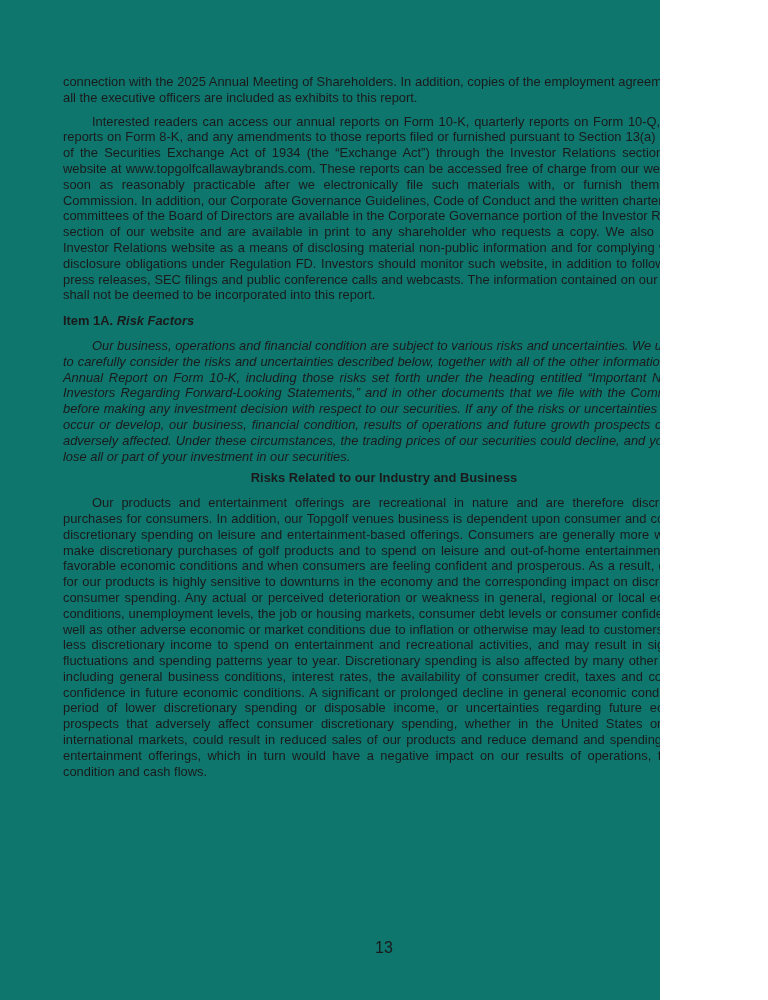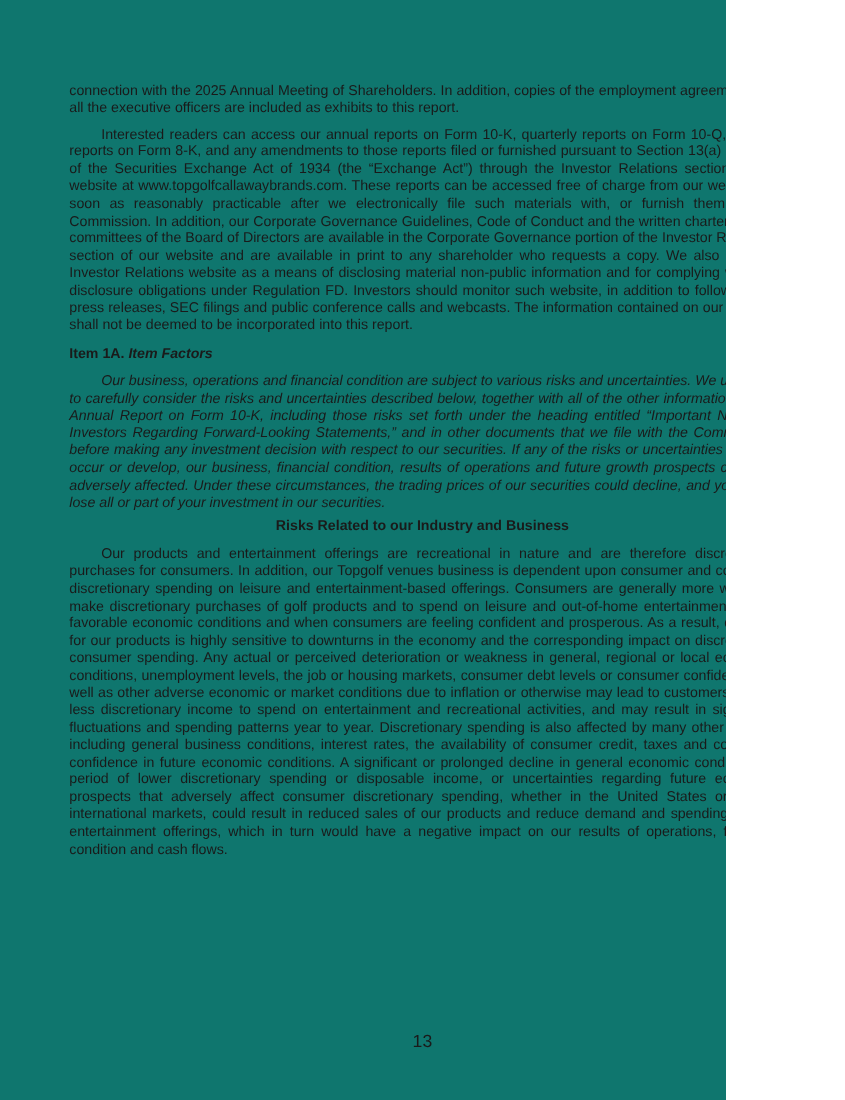--- a/index.html
+++ b/index.html
@@ -76,21 +76,21 @@
 <body>
 
 <div class="page">
   <div class="content">
 
     <p class="body-par mb-md">connection with the 2025 Annual Meeting of Shareholders. In addition, copies of the employment agreements for all the executive officers are included as exhibits to this report.</p>
 
 
     <p class="body-par indent mb-lg">Interested readers can access our annual reports on Form 10-K, quarterly reports on Form 10-Q, current reports on Form 8-K, and any amendments to those reports filed or furnished pursuant to Section 13(a) or 15(d) of the Securities Exchange Act of 1934 (the “Exchange Act”) through the Investor Relations section of our website at www.topgolfcallawaybrands.com. These reports can be accessed free of charge from our website as soon as reasonably practicable after we electronically file such materials with, or furnish them to the Commission. In addition, our Corporate Governance Guidelines, Code of Conduct and the written charters of the committees of the Board of Directors are available in the Corporate Governance portion of the Investor Relations section of our website and are available in print to any shareholder who requests a copy. We also use our Investor Relations website as a means of disclosing material non-public information and for complying with our disclosure obligations under Regulation FD. Investors should monitor such website, in addition to following our press releases, SEC filings and public conference calls and webcasts. The information contained on our website shall not be deemed to be incorporated into this report.</p>
 
-    <p class="item-line"><span class="item-label">Item 1A. </span><span class="item-title">Item Factors</span></p>
+    <p class="item-line"><span class="item-label">Item 1A. </span><span class="item-title">Risk Factors</span></p>
 
 
     <p class="italic-par indent mb-sm">Our business, operations and financial condition are subject to various risks and uncertainties. We urge you to carefully consider the risks and uncertainties described below, together with all of the other information in this Annual Report on Form 10-K, including those risks set forth under the heading entitled “Important Notice to Investors Regarding Forward-Looking Statements,” and in other documents that we file with the Commission, before making any investment decision with respect to our securities. If any of the risks or uncertainties actually occur or develop, our business, financial condition, results of operations and future growth prospects could be adversely affected. Under these circumstances, the trading prices of our securities could decline, and you could lose all or part of your investment in our securities.</p>
 
     <h4 class="centered-heading mb-xl">Risks Related to our Industry and Business</h4>
 
 
     <p class="body-par indent mb-lg">Our products and entertainment offerings are recreational in nature and are therefore discretionary purchases for consumers. In addition, our Topgolf venues business is dependent upon consumer and corporate discretionary spending on leisure and entertainment-based offerings. Consumers are generally more willing to make discretionary purchases of golf products and to spend on leisure and out-of-home entertainment during favorable economic conditions and when consumers are feeling confident and prosperous. As a result, demand for our products is highly sensitive to downturns in the economy and the corresponding impact on discretionary consumer spending. Any actual or perceived deterioration or weakness in general, regional or local economic conditions, unemployment levels, the job or housing markets, consumer debt levels or consumer confidence, as well as other adverse economic or market conditions due to inflation or otherwise may lead to customers having less discretionary income to spend on entertainment and recreational activities, and may result in significant fluctuations and spending patterns year to year. Discretionary spending is also affected by many other factors, including general business conditions, interest rates, the availability of consumer credit, taxes and consumer confidence in future economic conditions. A significant or prolonged decline in general economic conditions, a period of lower discretionary spending or disposable income, or uncertainties regarding future economic prospects that adversely affect consumer discretionary spending, whether in the United States or in our international markets, could result in reduced sales of our products and reduce demand and spending on our entertainment offerings, which in turn would have a negative impact on our results of operations, financial condition and cash flows.</p>
 
 

